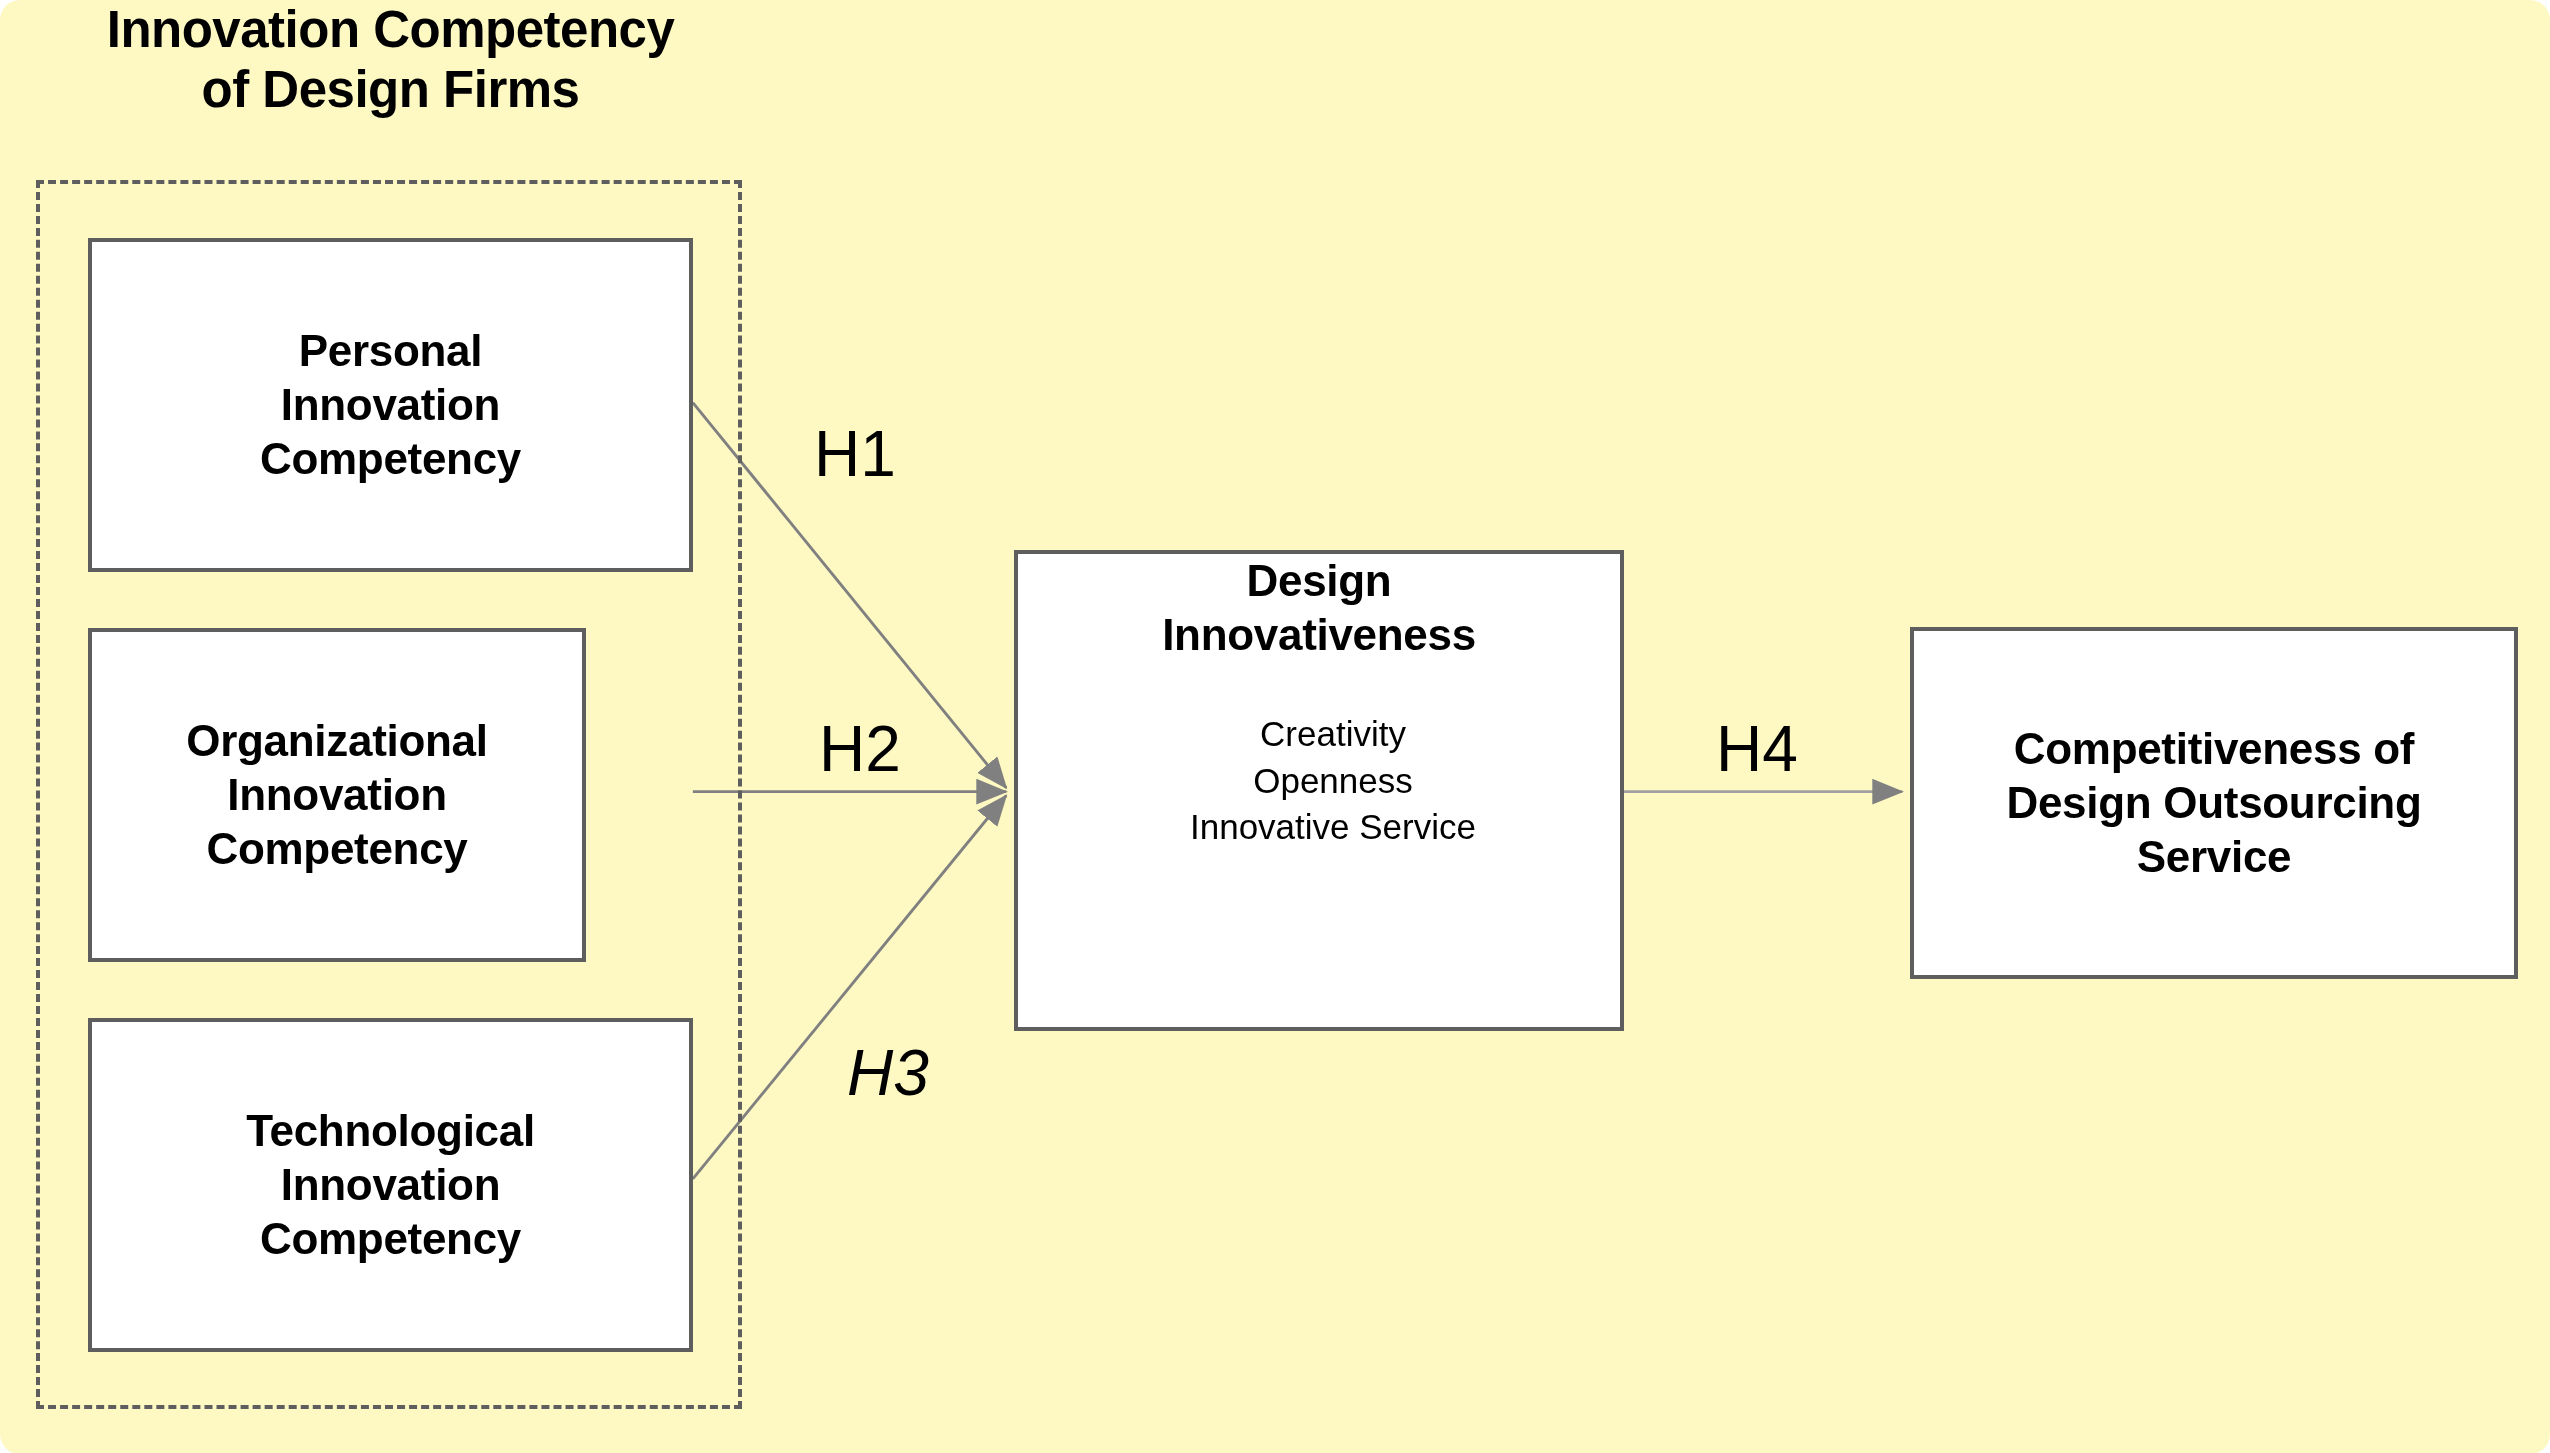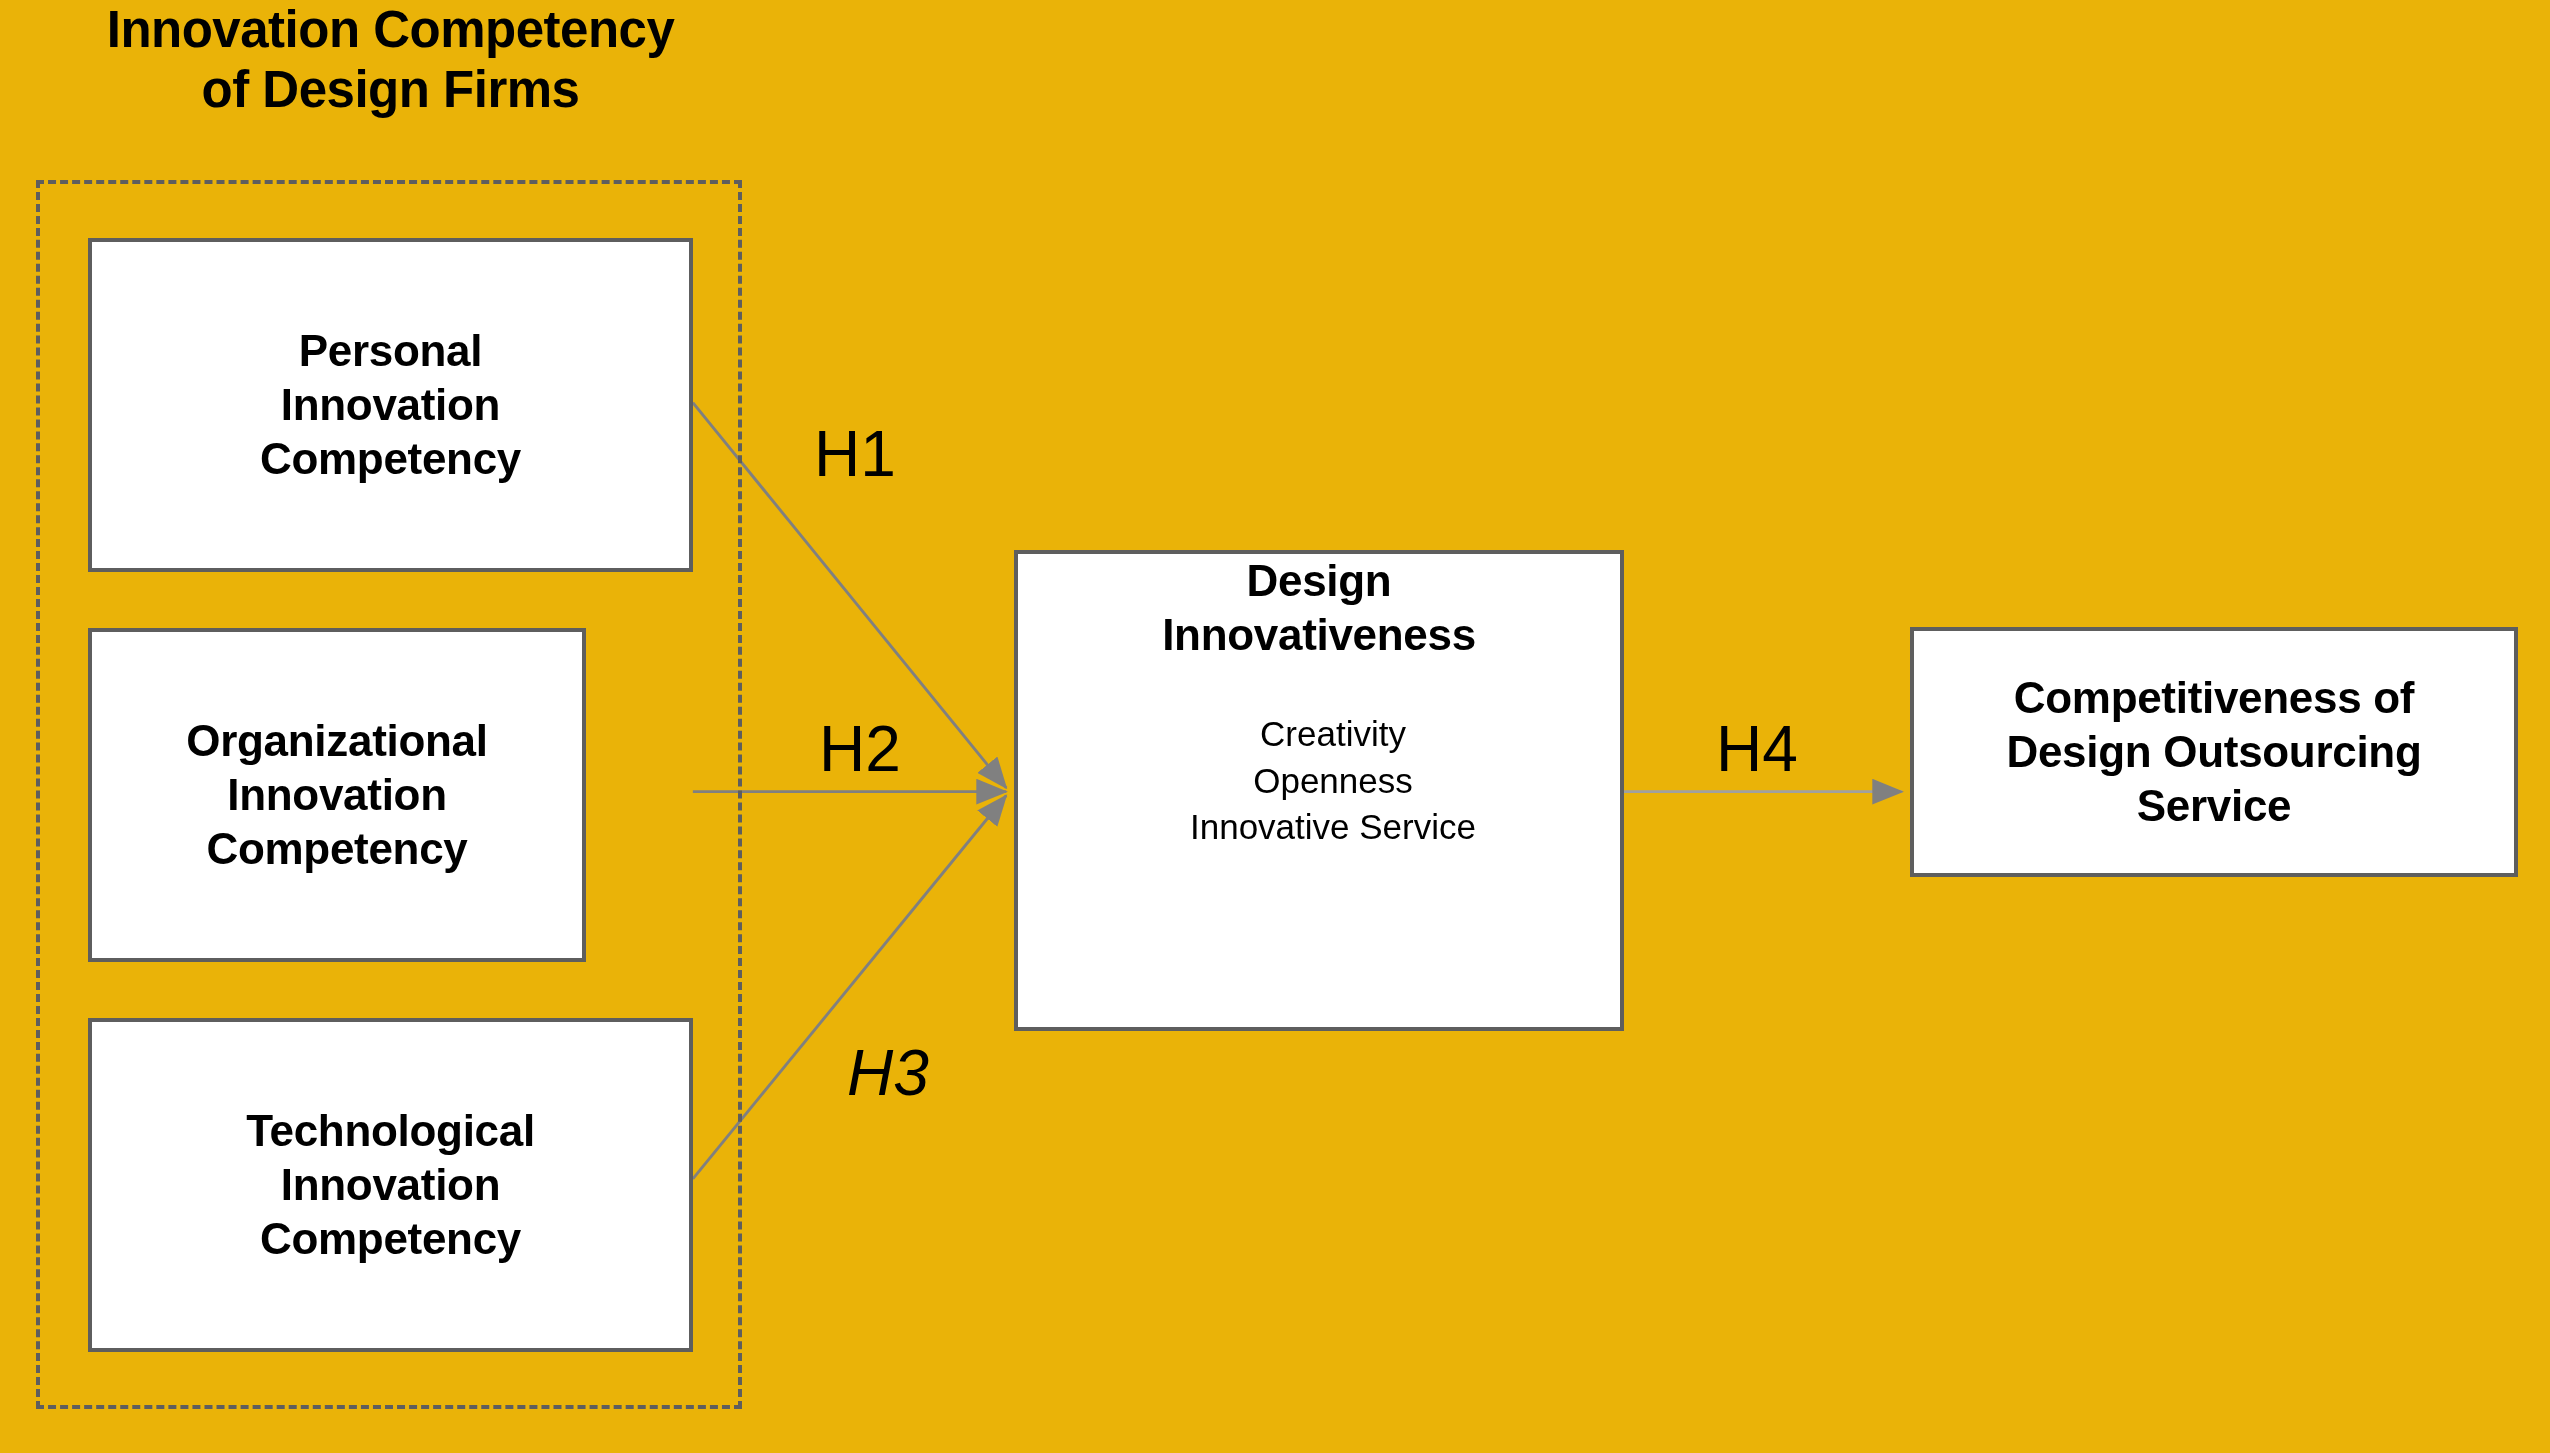--- a/index.html
+++ b/index.html
@@ -10,22 +10,23 @@
   }
   body {
     font-family: "Liberation Sans", sans-serif;
     -webkit-font-smoothing: antialiased;
   }
 
   #diagram-canvas {
     position: relative;
     width: 2550px;
     height: 1454px;
-    background: #eab308;
+    background: #fef9c3;
     overflow: hidden;
+    border-radius: 20px;
   }
 
   
   #connector-layer {
     position: absolute;
     left: 0;
     top: 0;
     width: 2550px;
     height: 1454px;
     pointer-events: none;
@@ -105,21 +106,21 @@
     color: #000000;
     white-space: pre-line;
     margin-left: 28px;
   }
 
   
   #node-competitiveness {
     left: 1910px;
     top: 627px;
     width: 608px;
-    height: 250px;
+    height: 352px;
   }
 
   
   .hypothesis-label {
     position: absolute;
     font-size: 64px;
     font-weight: normal;
     color: #000000;
     line-height: 1;
     white-space: nowrap;

